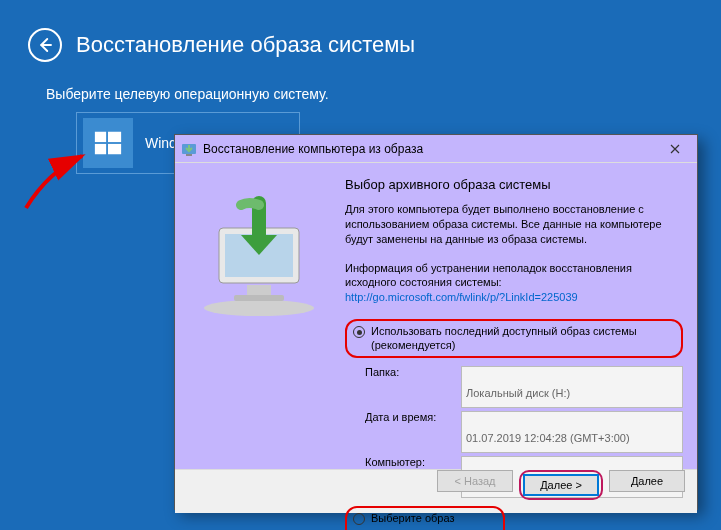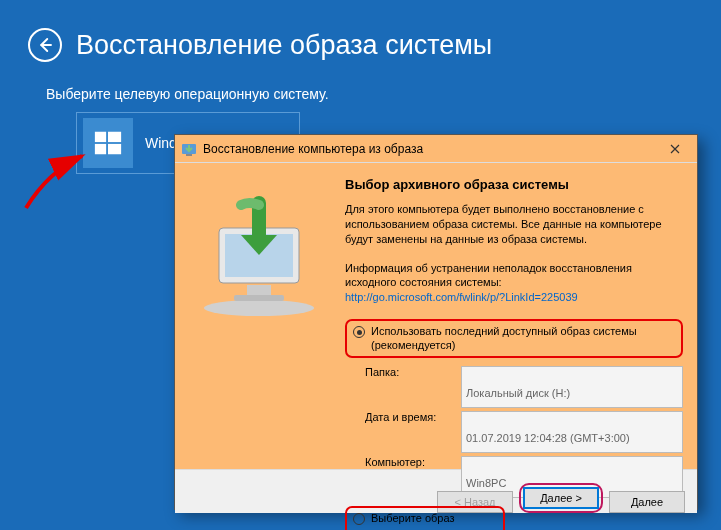--- a/index.html
+++ b/index.html
@@ -18,21 +18,21 @@
   }
   .back-circle {
     width: 34px; height: 34px;
     border: 2px solid #fff;
     border-radius: 50%;
     display: flex; align-items: center; justify-content: center;
     margin-right: 14px;
     cursor: pointer;
   }
   .back-circle svg { width: 18px; height: 18px; }
-  .page-title { font-size: 27px; font-weight: 300; }
+  .page-title { font-size: 22px; font-weight: 300; }
   .subtitle {
     color: #fff;
     font-size: 14px;
     margin: 16px 0 10px 46px;
   }
   .os-tile {
     margin-left: 76px;
     border: 1px solid #5a9bd6;
     width: 224px; height: 62px;
     display: flex; align-items: center;
@@ -50,21 +50,21 @@
   .arrow-annotation {
     position: absolute;
     left: 18px; top: 152px;
     pointer-events: none;
   }
 
   .dialog {
     position: absolute;
     left: 174px; top: 134px;
     width: 524px; height: 376px;
-    background: #fdba74;
+    background: #c4b5fd;
     border: 1px solid #555;
     box-shadow: 6px 6px 14px rgba(0,0,0,0.4);
     font-size: 11px;
     color: #000;
   }
   .titlebar {
     height: 28px;
     display: flex; align-items: center;
     border-bottom: 1px solid #ddd;
     padding: 0 2px 0 6px;
@@ -80,32 +80,32 @@
   .dlg-body {
     display: flex;
     padding: 14px 14px 0 14px;
     height: 306px;
   }
   .illustration {
     width: 150px; flex-shrink: 0;
     padding-top: 16px;
   }
   .content { flex: 1; padding-left: 6px; }
-  .heading { font-size: 13px; font-weight: bold; margin-bottom: 10px; }
+  .heading { font-size: 13px; font-weight: normal; margin-bottom: 10px; }
   .para { font-size: 11px; line-height: 1.35; margin-bottom: 14px; }
   .link { color: #0066cc; word-break: break-all; }
 
   .radio-group { margin-top: 6px; }
   .radio-row {
     display: flex; align-items: flex-start;
     padding: 3px 4px; margin-bottom: 2px;
     border-radius: 10px;
     position: relative;
   }
-  .highlight-red { border: 2px solid #e60000; border-radius: 7px; }
+  .highlight-red { border: 2px solid #e60000; border-radius: 12px; }
   .radio {
     width: 12px; height: 12px;
     border: 1px solid #333; border-radius: 50%;
     margin: 2px 6px 0 2px; flex-shrink: 0;
     display: flex; align-items: center; justify-content: center;
   }
   .radio.checked::after {
     content: ""; width: 5px; height: 5px; background: #333; border-radius: 50%;
   }
   .radio-label { font-size: 11px; line-height: 1.3; }
@@ -122,21 +122,21 @@
     background: #f4f4f4;
     padding: 20px 4px;
     color: #666;
     height: 19px;
   }
 
   .dlg-footer {
     height: 44px;
     background: #f0f0f0;
     border-top: 1px solid #ddd;
-    display: flex; align-items: flex-end; justify-content: flex-end;
+    display: flex; align-items: flex-start; justify-content: flex-end;
     padding: 0 12px; gap: 6px;
   }
   .btn {
     min-width: 76px; height: 22px;
     border: 1px solid #adadad;
     background: #e1e1e1;
     font-size: 11px;
     display: inline-flex; align-items: center; justify-content: center;
     cursor: pointer;
     padding: 0 8px;

